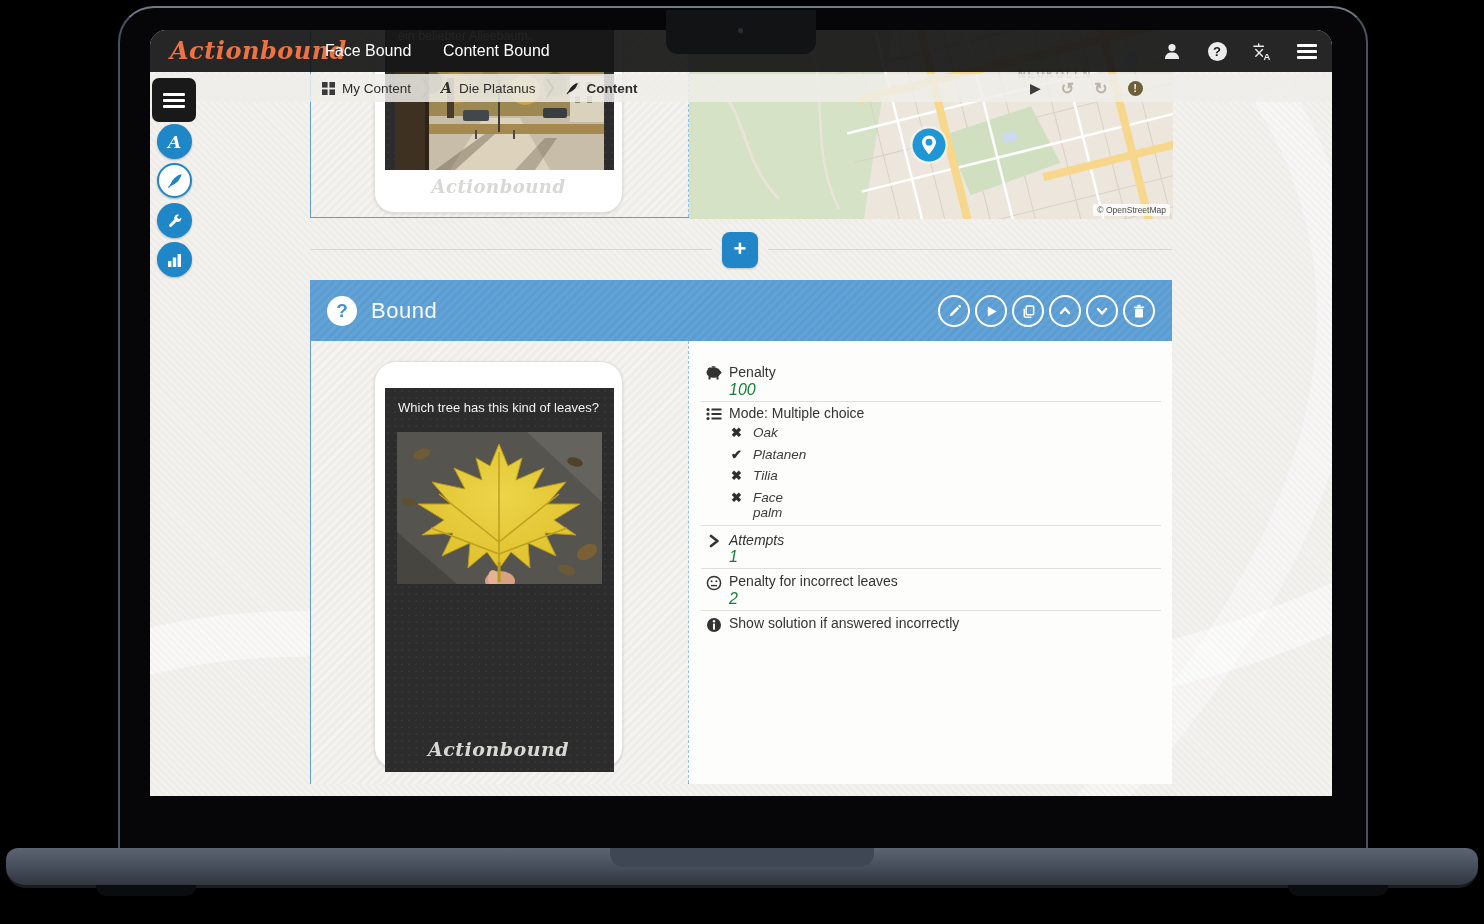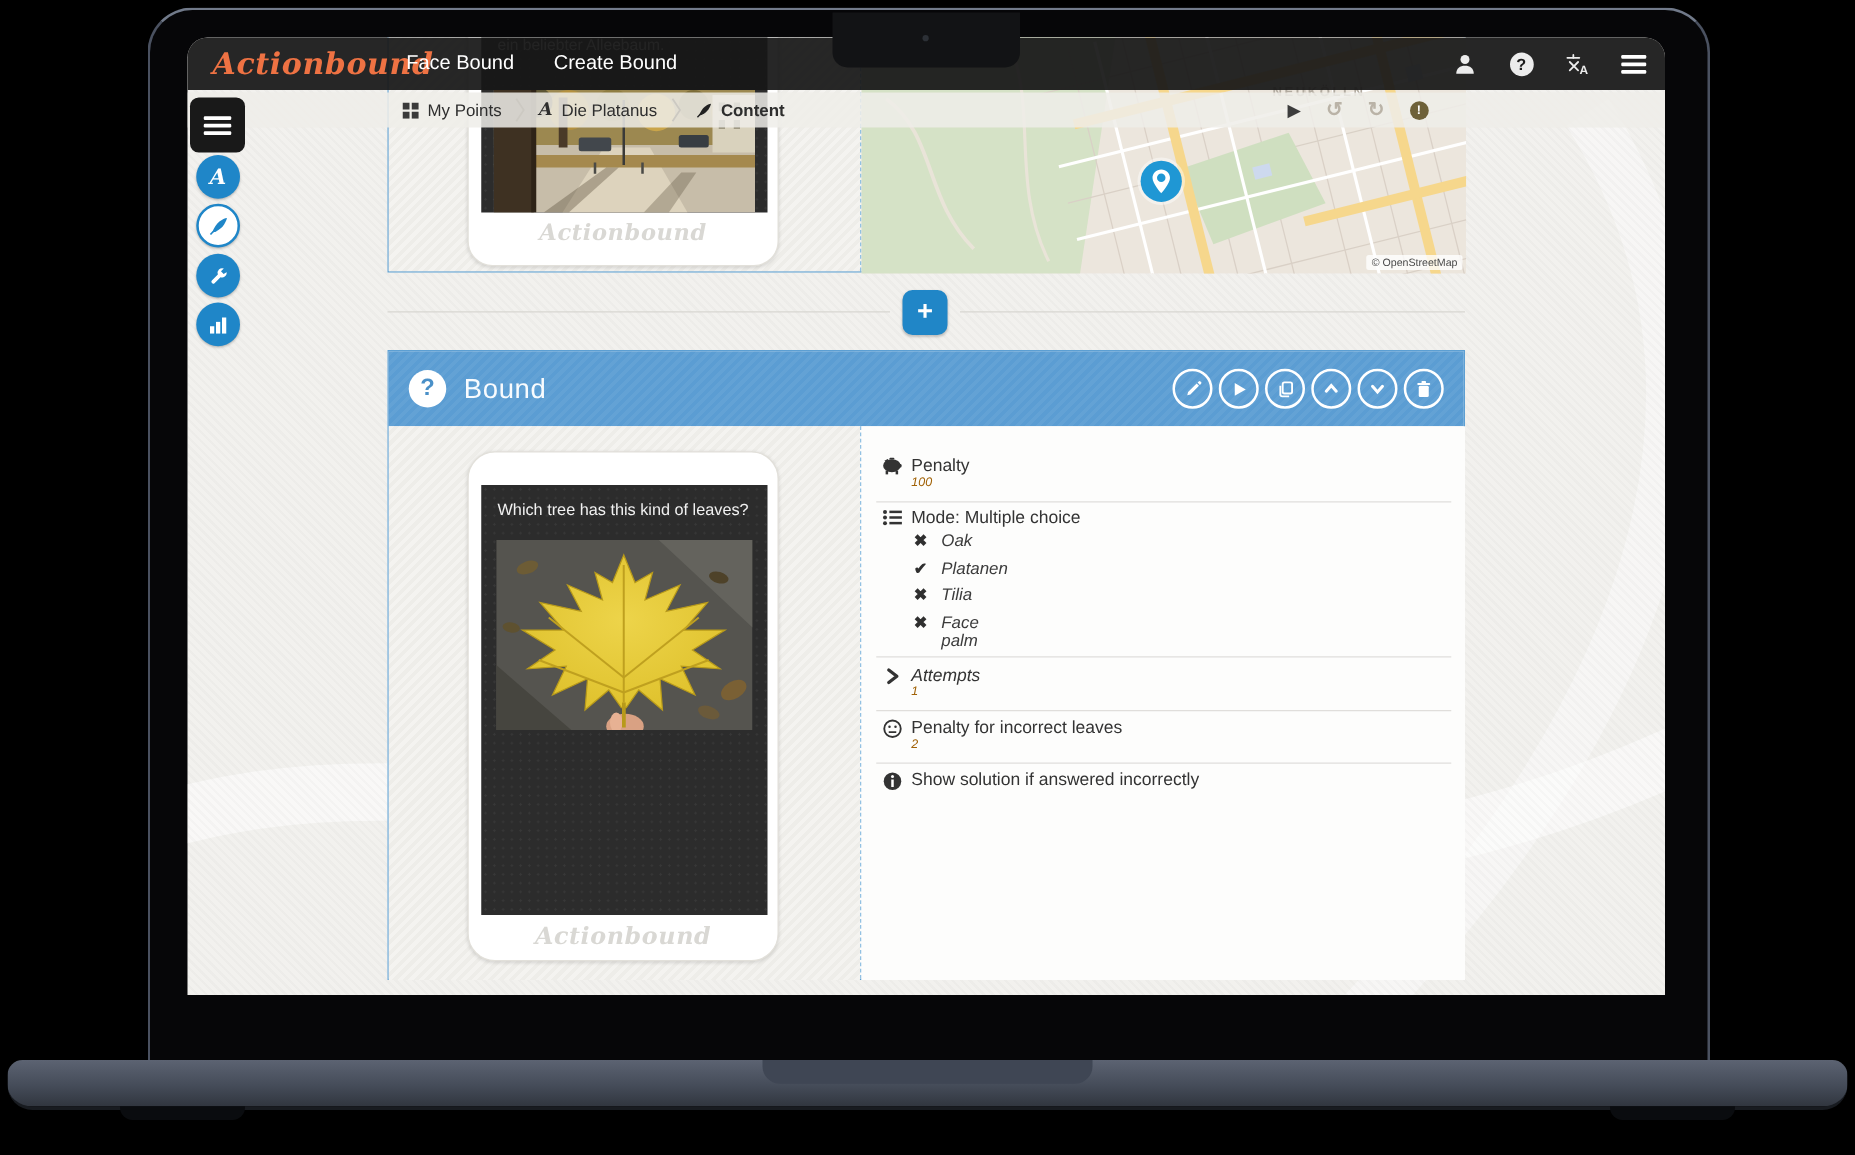--- a/index.html
+++ b/index.html
@@ -120,30 +120,30 @@
   .qz-title { position:absolute; left:60px; top:0; line-height:60px; font-size:22px;
     color:rgba(255,255,255,0.96); letter-spacing:0.5px; }
   .qz-btns { position:absolute; right:16px; top:14px; display:flex; gap:5px; }
   .qz-btn { width:32px; height:32px; border-radius:50%; border:2px solid #fff;
     display:flex; align-items:center; justify-content:center; }
   .qz-body-left { position:absolute; left:0; top:60px; width:377px; height:443px;
     background:repeating-linear-gradient(135deg,#f4f3f0 0 3px,#eeede9 3px 6px); }
   .qz-body-right { position:absolute; left:378px; top:60px; width:483px; height:443px; background:#fdfdfc; }
   .qz-div2 { top:60px; }
   .phone2 { left:63px; top:20px; width:249px; height:408px; border-radius:22px; }
-  .p2-screen { top:26px; height:344px;text-decoration:underline; }
+  .p2-screen { top:26px; height:384px;text-decoration:underline; }
   .p2-question { position:absolute; left:13px; top:12px; font-size:13px; color:#f1f1f1; }
   .p2-photo { position:absolute; left:12px; top:44px; width:205px; height:152px; }
   .p2-wm { top:376px; font-size:19px; }
 
   
   .set-ic { position:absolute; left:16px; width:17px; height:17px; color:#333;
     display:flex; align-items:center; justify-content:center; }
   .set-label { position:absolute; left:40px; font-size:14px; color:#333; }
-  .set-value { position:absolute; left:40px; font-size:10px; font-style:italic; color:#a16207; }
+  .set-value { position:absolute; left:40px; font-size:16px; font-style:italic; color:#15803d; }
   .set-sep { position:absolute; left:12px; width:460px; border-top:1px solid #e0dedb; }
   .qz-options { position:absolute; left:0; top:84px; width:100%; }
   .qz-option { position:absolute; left:0; height:20px; }
   .opt-mark { position:absolute; left:42px; font-size:13px; font-weight:bold; color:#2f2f2f; }
   .opt-label { position:absolute; left:64px; font-size:13.5px; font-style:italic; color:#3c3c3c; }
 
   svg { display:block; }
 </style>
 </head>
 <body>
@@ -421,21 +421,21 @@
       </div>
 
       <div class="breadcrumb">
         <div class="bc-item">
           <svg width="13" height="13" viewBox="0 0 13 13">
             <rect width="5.6" height="5.6" fill="#3a3a3a"></rect>
               <rect x="7.4" width="5.6" height="5.6" fill="#3a3a3a"></rect>
             <rect y="7.4" width="5.6" height="5.6" fill="#3a3a3a"></rect>
               <rect x="7.4" y="7.4" width="5.6" height="5.6" fill="#3a3a3a"></rect>
           </svg>
-          <span>My Points</span>
+          <span>My Content</span>
         </div>
         <svg class="bc-sep" width="8" height="20" viewBox="0 0 8 20">
           <polyline points="1,1 7,10 1,19" fill="none" stroke="#ccc9c2" stroke-width="1.4"></polyline>
         </svg>
         <div class="bc-item">
           <span class="bc-a">A</span>
           <span>Die Platanus</span>
         </div>
         <svg class="bc-sep" width="8" height="20" viewBox="0 0 8 20">
           <polyline points="1,1 7,10 1,19" fill="none" stroke="#ccc9c2" stroke-width="1.4"></polyline>
@@ -451,21 +451,21 @@
           <span class="bc-play">▶</span>
           <span class="bc-undo">↺</span>
           <span class="bc-redo">↻</span>
           <span class="bc-alert">!</span>
         </div>
       </div>
 
       <div class="navbar">
         <div class="logo">Actionbound</div>
         <div class="nav-link play">Face Bound</div>
-        <div class="nav-link create">Create Bound</div>
+        <div class="nav-link create">Content Bound</div>
         <div class="nav-icons">
           <div class="nav-ic">
             <svg width="16" height="17" viewBox="0 0 16 17">
               <circle cx="8" cy="4.6" r="3.6" fill="#ececec"></circle>
               <path d="M1 16 C1 11.5 4 9.6 8 9.6 C12 9.6 15 11.5 15 16 Z" fill="#ececec"></path>
             </svg>
           </div>
           <div class="nav-ic">
             <div class="help-circle">?</div>
           </div>

